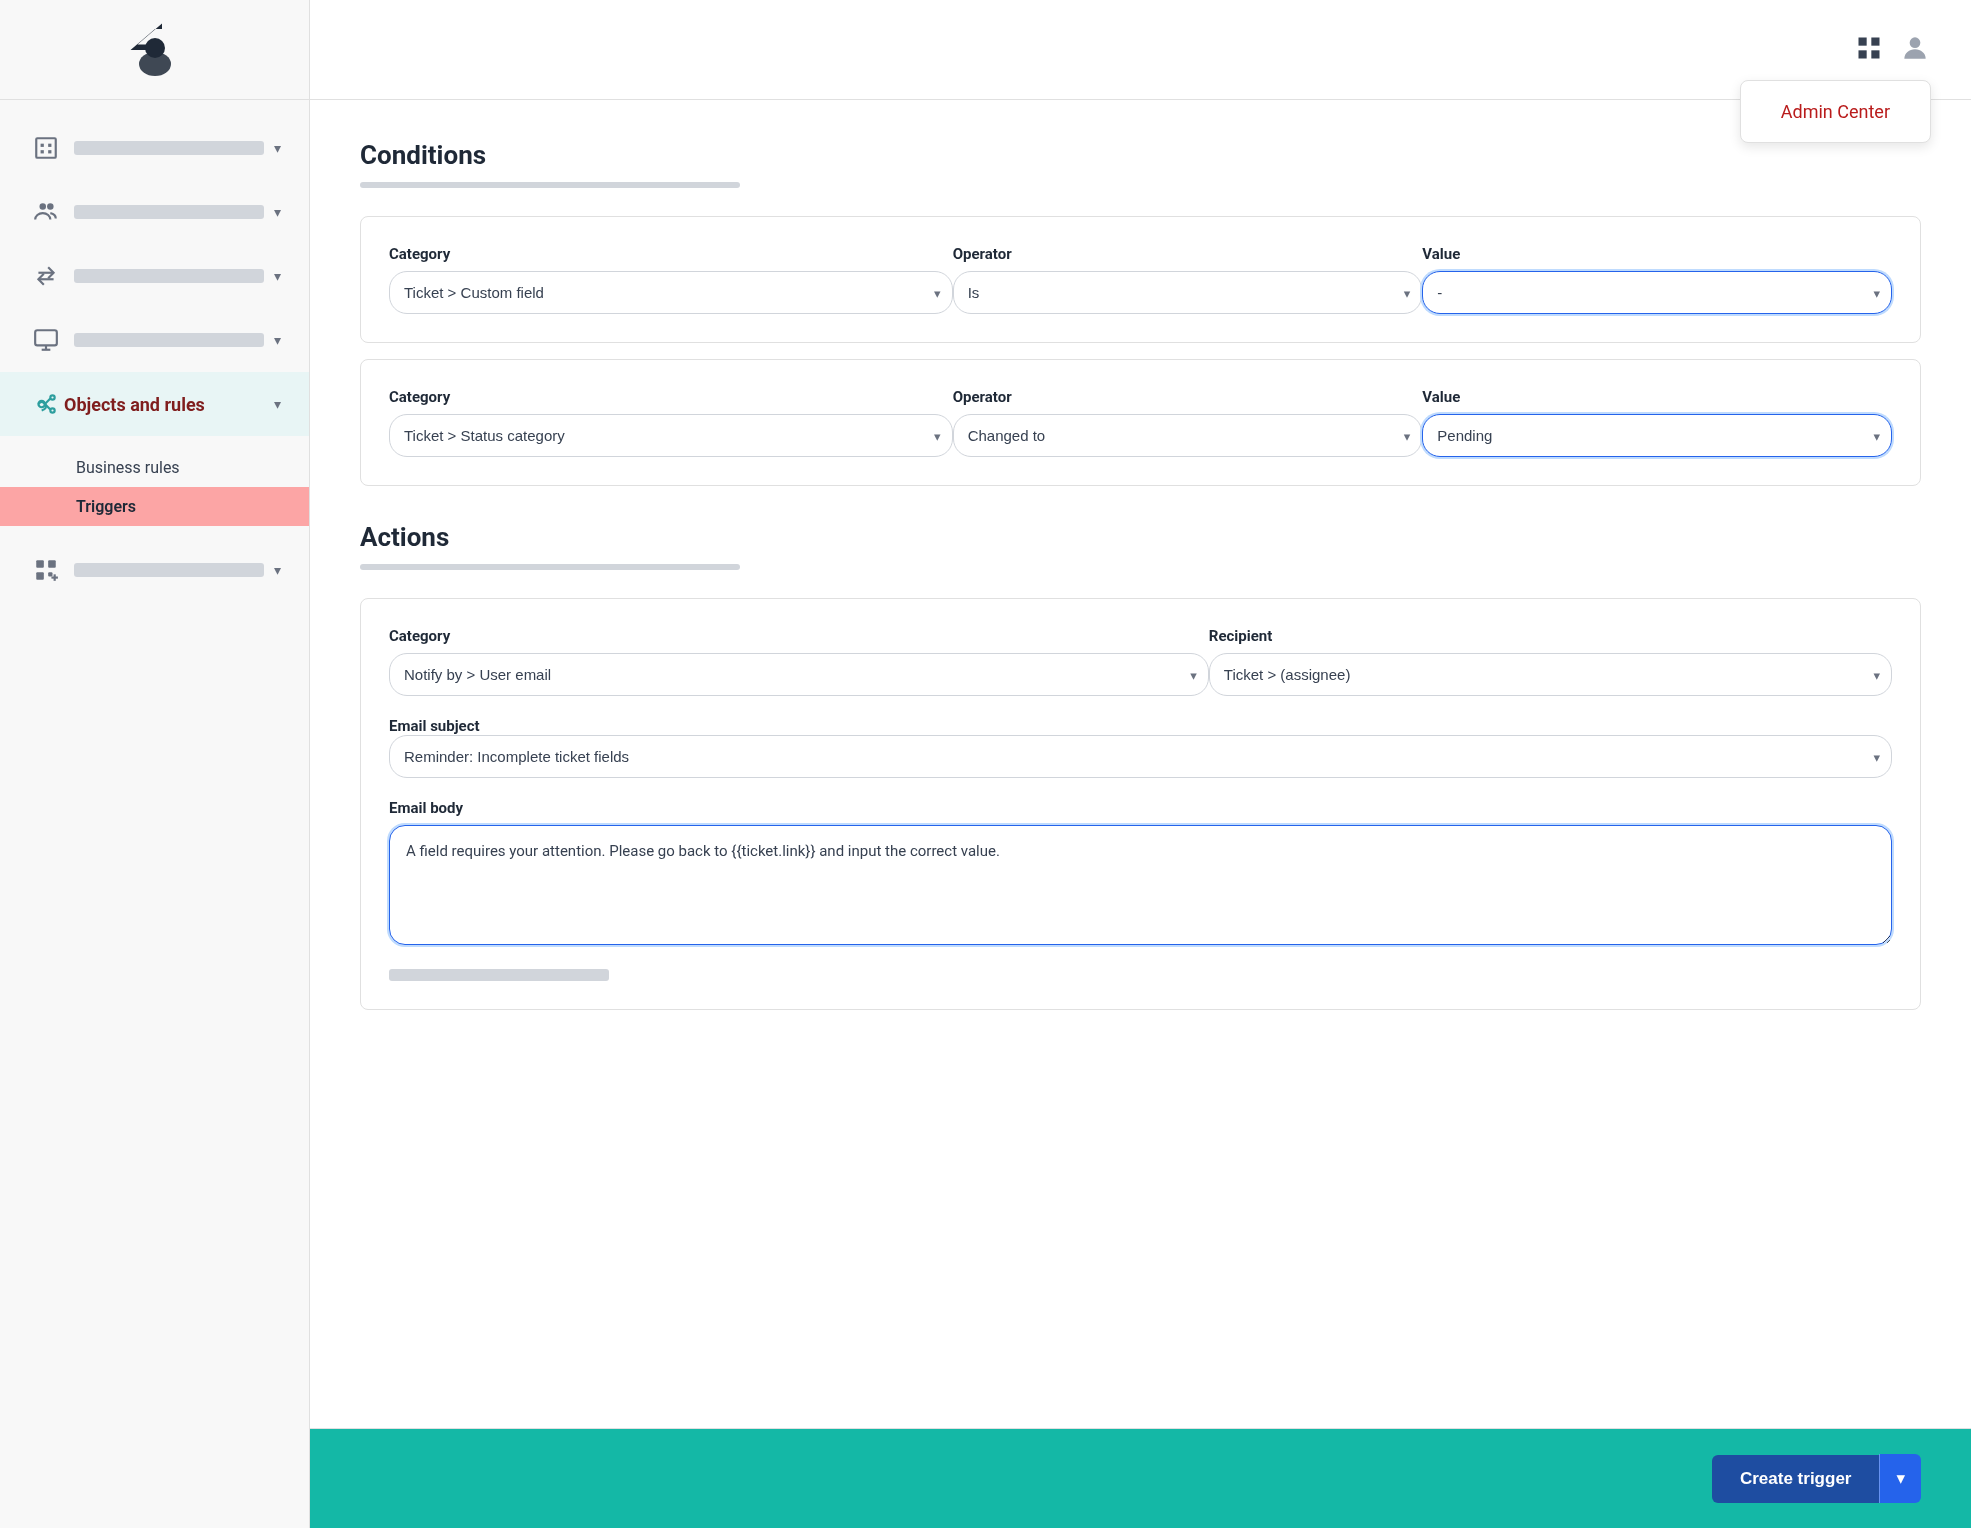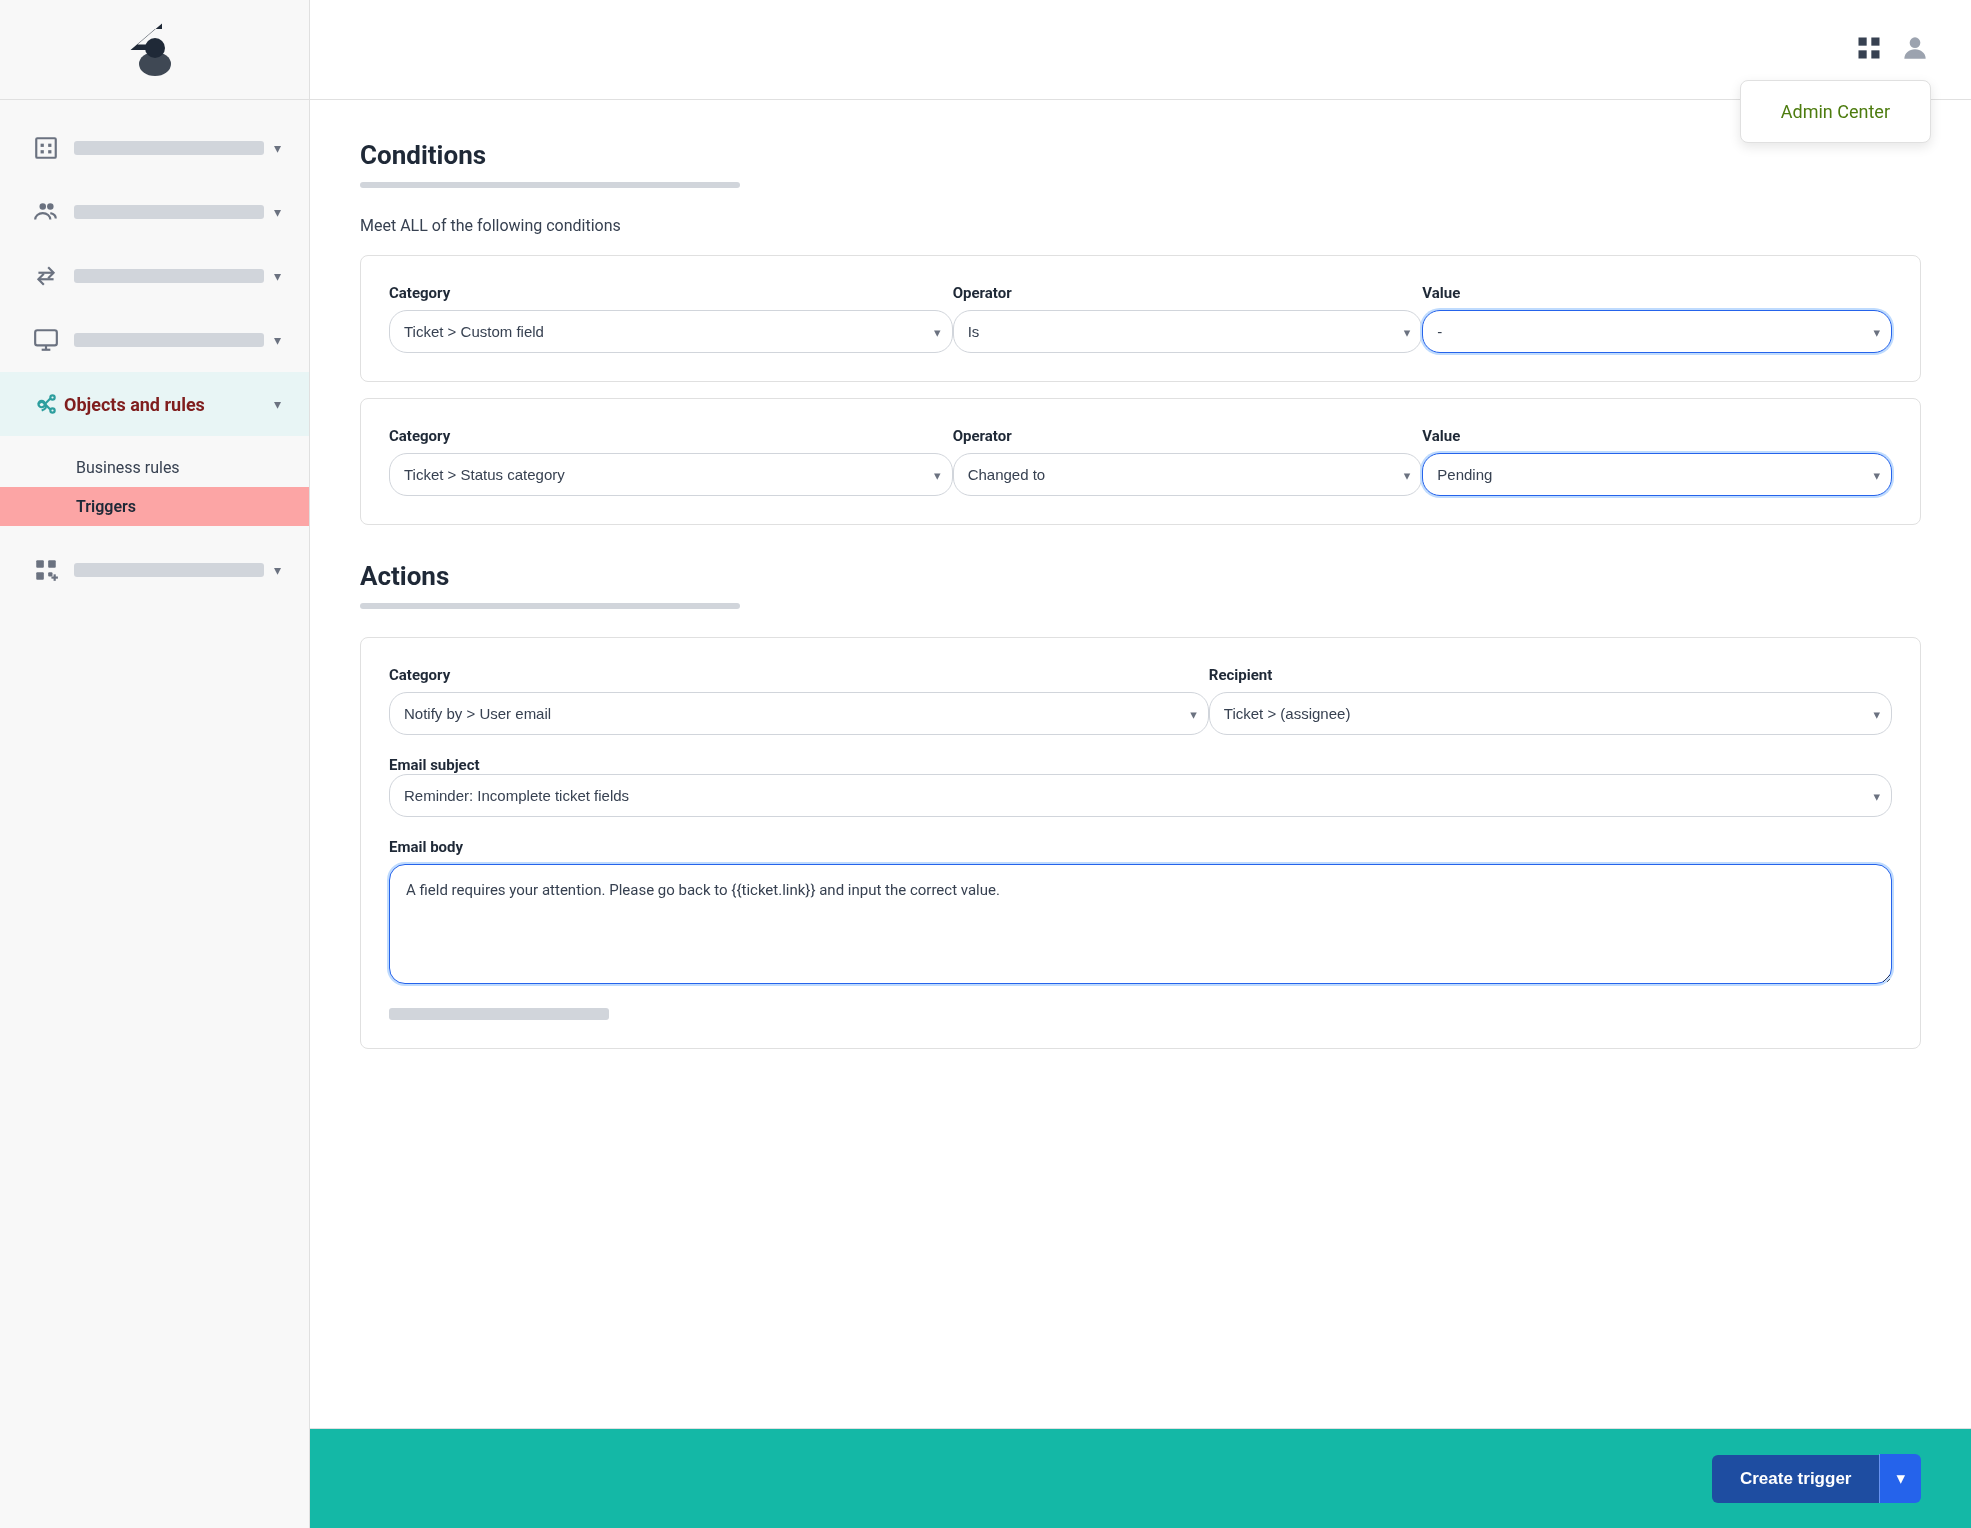--- a/index.html
+++ b/index.html
@@ -123,21 +123,21 @@
       right: 40px;
       background: white;
       border: 1px solid #e0e0e0;
       border-radius: 8px;
       padding: 20px 40px;
       box-shadow: 0 4px 12px rgba(0,0,0,0.1);
       z-index: 100;
     }
 
     .admin-center-link {
-      color: #4d7c0f;
+      color: #b91c1c;
       font-size: 18px;
       text-decoration: none;
       cursor: pointer;
     }
 
     .header-grid-icon {
       color: #374151;
       cursor: pointer;
     }
     .header-user-icon {
@@ -445,21 +445,20 @@
     <div class="admin-center-dropdown">
       <a class="admin-center-link">Admin Center</a>
     </div>
   </div>
 
   <div class="content">
 
     <div>
       <h2 class="section-title">Conditions</h2>
       <div class="section-divider"></div>
-      <p class="meet-all-text">Meet ALL of the following conditions</p>
 
       <div class="condition-card">
         <div class="card-row">
           <div class="field-group category">
             <span class="field-label">Category</span>
             <div class="select-wrapper">
               <select>
                 <option>Ticket &gt; Custom field</option>
               </select>
               <span class="chevron-down">▾</span>

